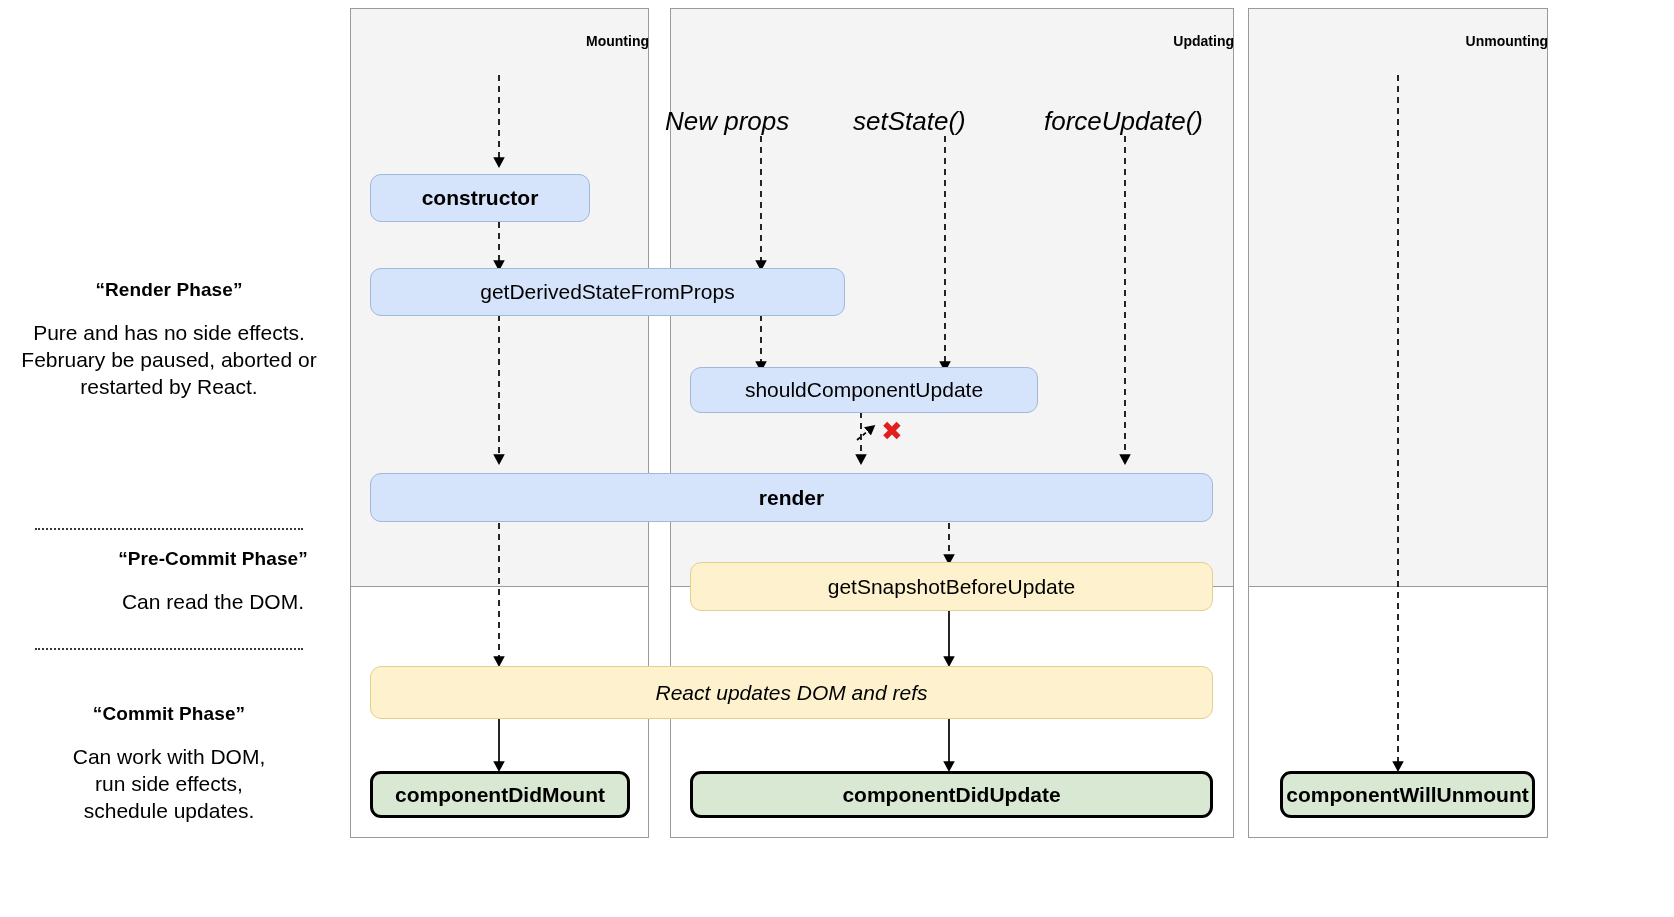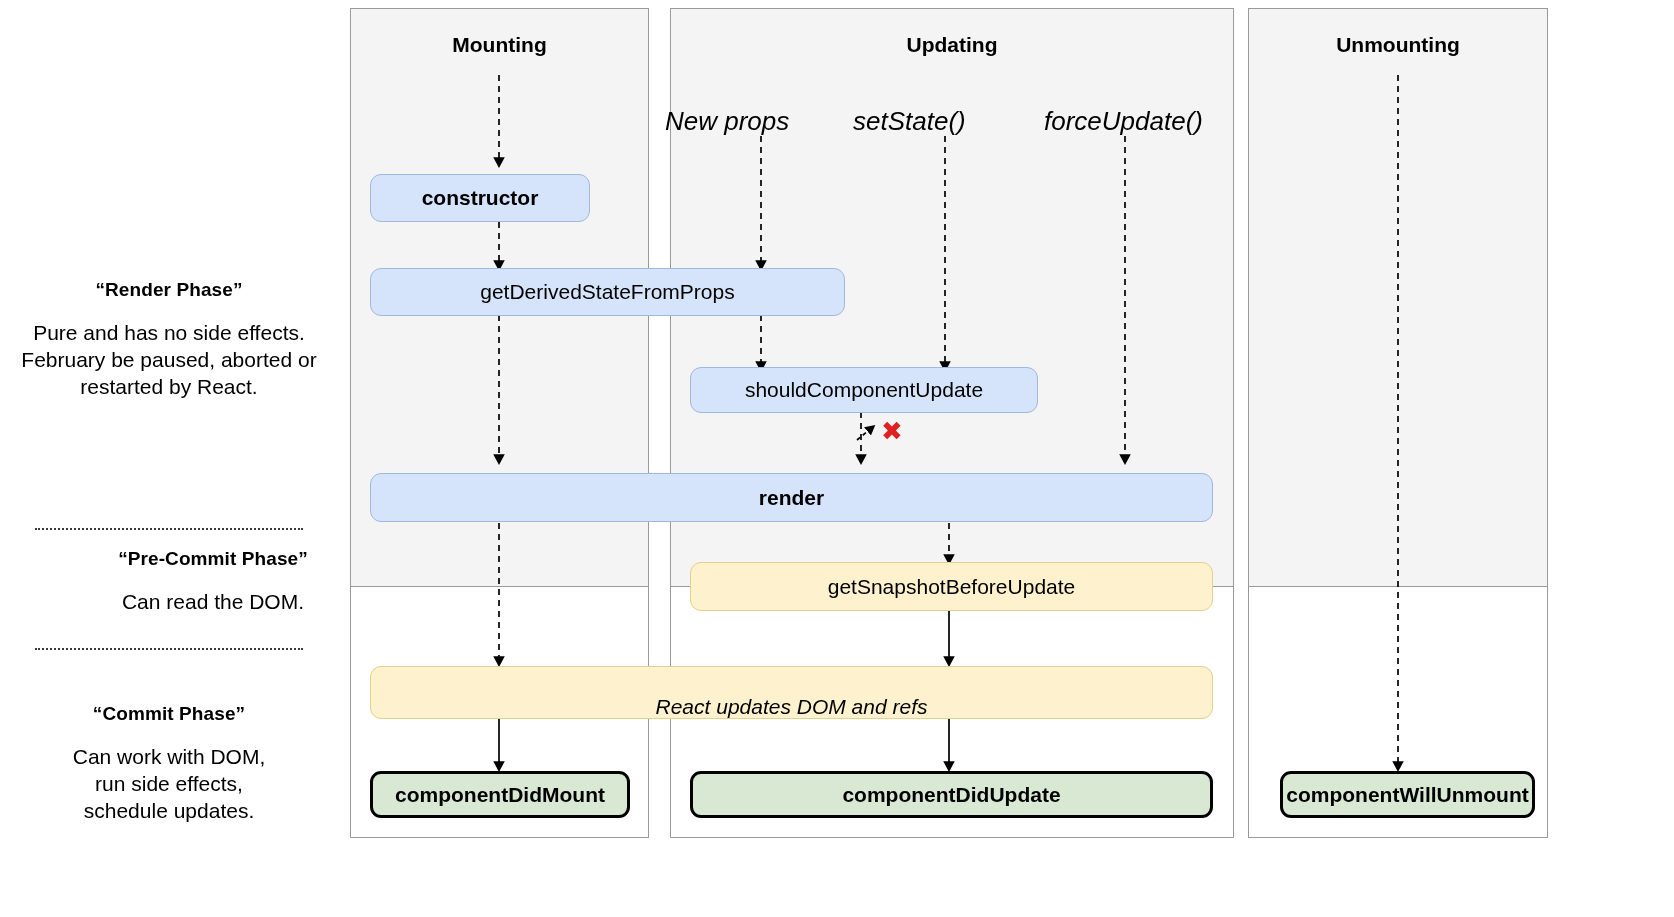--- a/index.html
+++ b/index.html
@@ -55,23 +55,23 @@
     box-sizing: border-box;
   }
   .col-shade-border {
     position: absolute;
     box-sizing: border-box;
     border-bottom: 1px solid #9a9a9a;
     height: 0;
   }
   .col-title {
     position: absolute;
-    font-size: 21px;
+    font-size: 14px;
     font-weight: bold;
-    text-align: center;
+    text-align: right;
     white-space: nowrap;
   }
   
   .trigger {
     position: absolute;
     font-size: 26px;
     font-style: italic;
     text-align: left;
     white-space: nowrap;
   }
@@ -228,21 +228,21 @@
   </div>
 
   <div class="node blue bold" style="left:370px; top:473px; width:843px; height:49px;">
     <span>render</span>
   </div>
 
   <div class="node yellow" style="left:690px; top:562px; width:523px; height:49px;">
     <span>getSnapshotBeforeUpdate</span>
   </div>
 
-  <div class="node yellow italic" style="left:370px; top:666px; width:843px; height:53px;align-items:flex-end;">
+  <div class="node yellow italic" style="left:370px; top:666px; width:843px; height:53px;">
     <span>React updates DOM and refs</span>
   </div>
 
   <div class="node green bold" style="left:370px; top:771px; width:260px; height:47px;">
     <span>componentDidMount</span>
   </div>
 
   <div class="node green bold" style="left:690px; top:771px; width:523px; height:47px;">
     <span>componentDidUpdate</span>
   </div>

